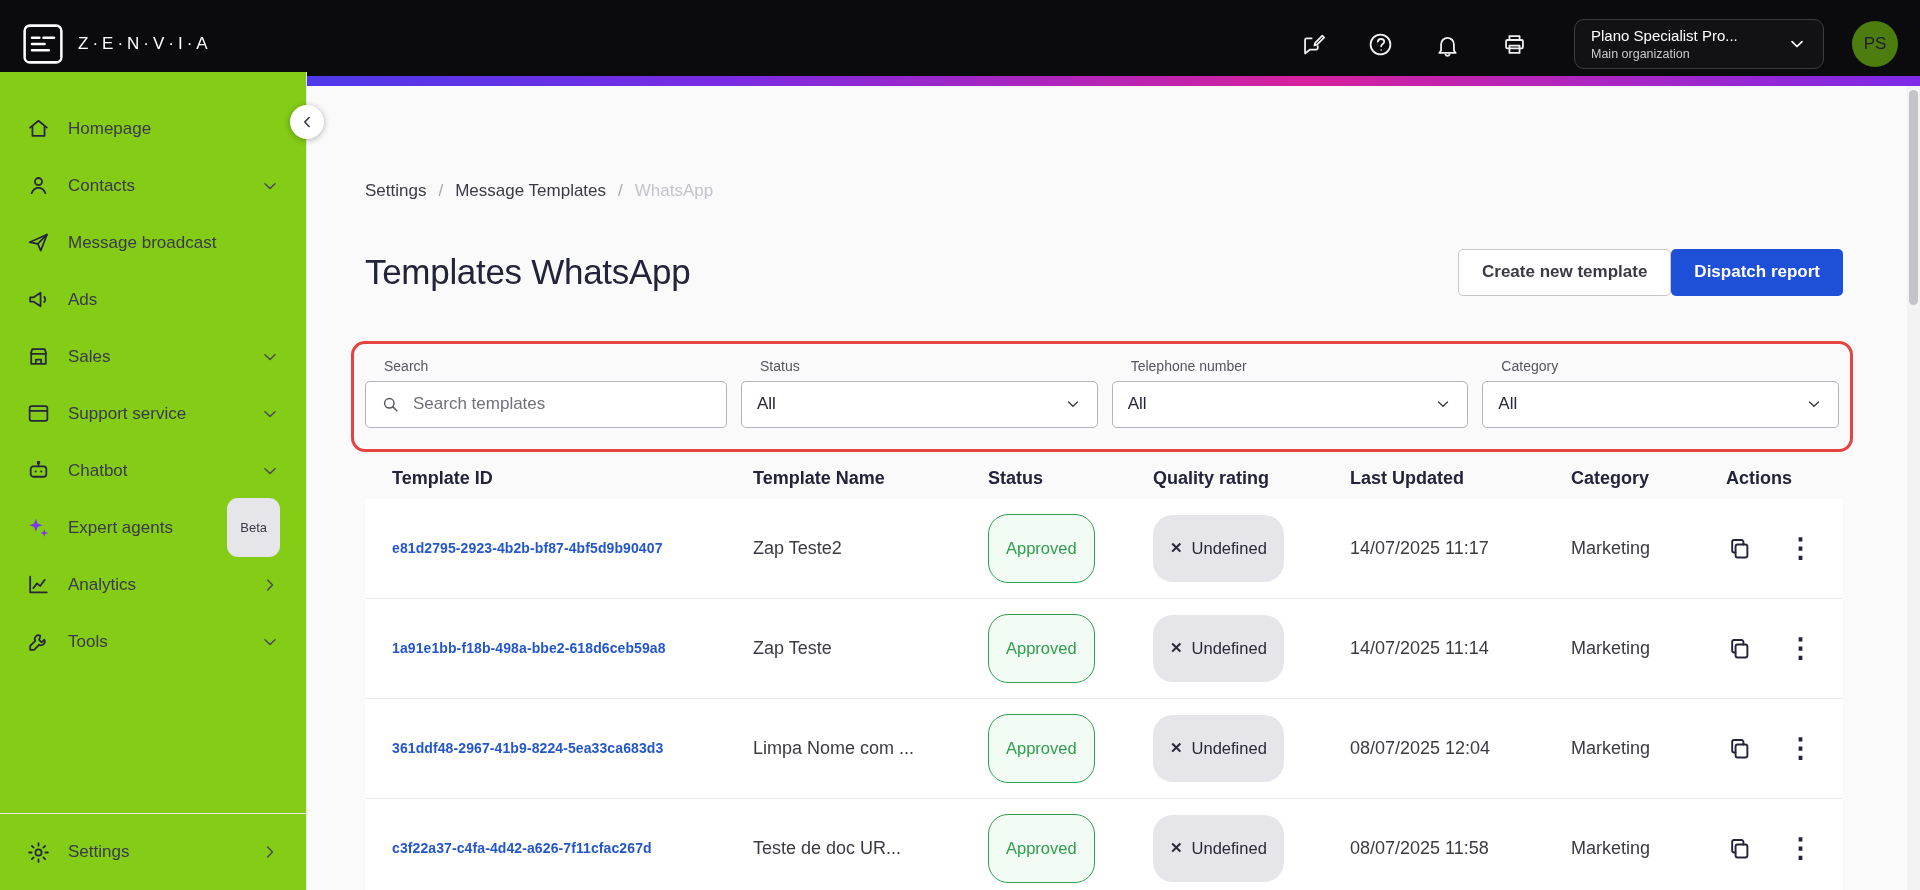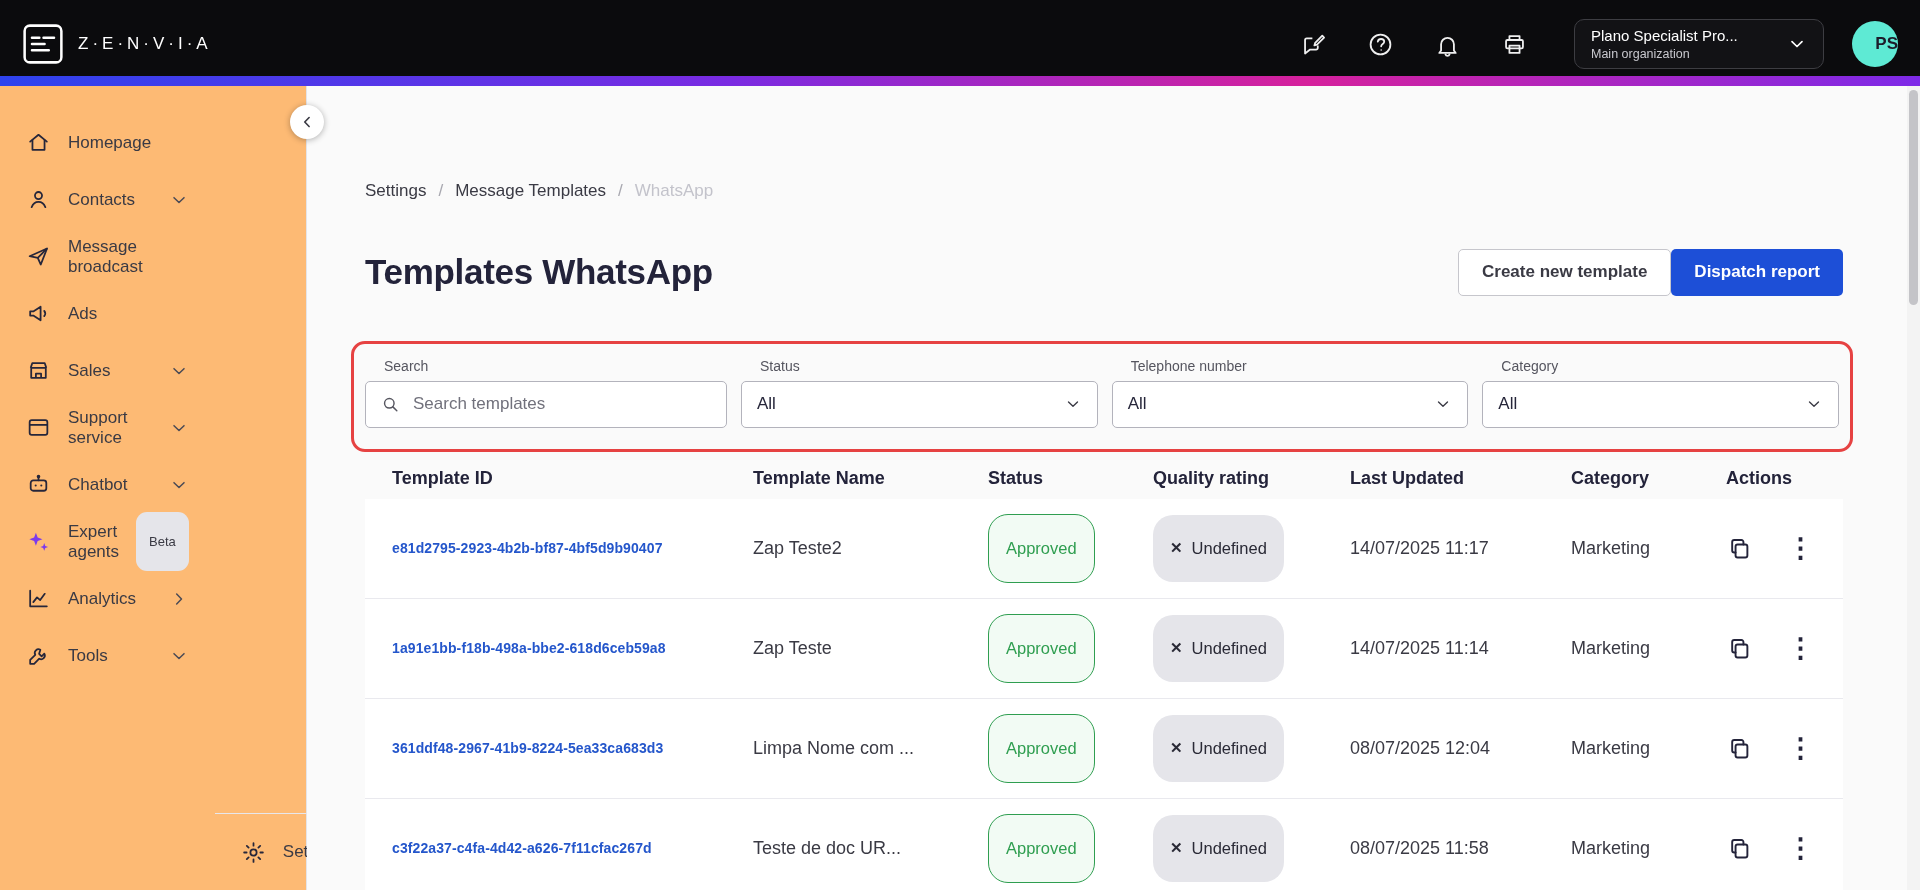--- a/index.html
+++ b/index.html
@@ -17,31 +17,31 @@
   .logo-mark { width:42px; height:42px; color:#fff; }
   .brand { font-size:17px; letter-spacing:4px; color:#ffffff; }
   .topbar-right { margin-left:auto; display:flex; align-items:center; }
   .tb-icon { width:27px; height:27px; color:#efefef; margin-left:40px; cursor:pointer; }
   .org { display:flex; align-items:center; margin-left:46px; background:#121215;
     border:1px solid #3d3d42; border-radius:10px; padding:7px 16px; min-width:250px; cursor:pointer; }
   .org-text { display:flex; flex-direction:column; }
   .org-name { color:#ffffff; font-size:15px; }
   .org-sub { color:#c9c9cf; font-size:12.5px; margin-top:3px; }
   .org-chevron { margin-left:auto; width:20px; height:20px; color:#ffffff; }
-  .avatar { width:46px; height:46px; border-radius:50%; background:#5eead4; color:#1d1d2b;
-    display:flex; align-items:center; justify-content:flex-end; font-weight:700; font-size:17px;
+  .avatar { width:46px; height:46px; border-radius:50%; background:#4d7c0f; color:#1d1d2b;
+    display:flex; align-items:center; justify-content:center; font-weight:400; font-size:17px;
     margin-left:28px; cursor:pointer; }
 
   
   .gradient-bar { position:absolute; top:76px; left:0; right:0; height:10px;
     background:linear-gradient(90deg,#2e43ee 0%,#7a2be2 38%,#d6219c 68%,#7d2ae8 100%); }
 
   
-  .sidebar { position:absolute; top:86px; left:0; bottom:0; width:307px; background:#fdba74;
-    border-right:1px solid #e4e4e8; display:flex; flex-direction:row; }
+  .sidebar { position:absolute; top:72px; left:0; bottom:0; width:307px; background:#84cc16;
+    border-right:1px solid #e4e4e8; display:flex; flex-direction:column; }
   .side-items { padding-top:28px; }
   .side-item { height:57px; display:flex; align-items:center; gap:17px; padding:0 26px;
     font-size:17px; color:#3a3a44; cursor:pointer; }
   .mi { width:25px; height:25px; color:#26263a; flex:none; }
   .mi.purple { color:#7c3aed; }
   .side-chevron { margin-left:auto; width:20px; height:20px; color:#4a4a55; flex:none; }
   .beta { margin-left:auto; background:#e5e5ea; color:#3a3a44; font-size:13px;
     padding:22px 13px; border-radius:11px; }
   .side-footer { margin-top:auto; border-top:1px solid #e7e7ec; }
   .side-footer .side-item { height:76px; }
@@ -53,21 +53,21 @@
   
   .main { position:absolute; top:86px; left:307px; right:0; bottom:0; background:#fafafa;
     overflow:hidden; padding:0 77px 0 58px; }
 
   .breadcrumb { margin-top:95px; font-size:17px; display:flex; gap:12px; align-items:center; }
   .bc-link { color:#3a3a44; cursor:pointer; }
   .bc-sep { color:#a8a8b0; }
   .bc-current { color:#c3c3cb; }
 
   .title-row { display:flex; align-items:center; margin-top:28px; }
-  .page-title { font-size:35px; font-weight:700; color:#23233a; letter-spacing:-.3px; }
+  .page-title { font-size:35px; font-weight:400; color:#23233a; letter-spacing:-.3px; }
   .btns { margin-left:auto; display:flex; }
   .btn { height:47px; padding:0 23px; border-radius:5px; font-size:17px; font-weight:700;
     display:flex; align-items:center; cursor:pointer; }
   .btn-outline { border:1px solid #c6c6cc; color:#3a3a44; background:#ffffff; }
   .btn-primary { background:#1d4fd7; color:#ffffff; border:none; }
 
   
   .annotation { margin:25px -10px 0 -14px; border:3px solid #e64242; border-radius:14px;
     padding:14px 11px 21px 11px; }
   .filters { display:flex; gap:14px; }

